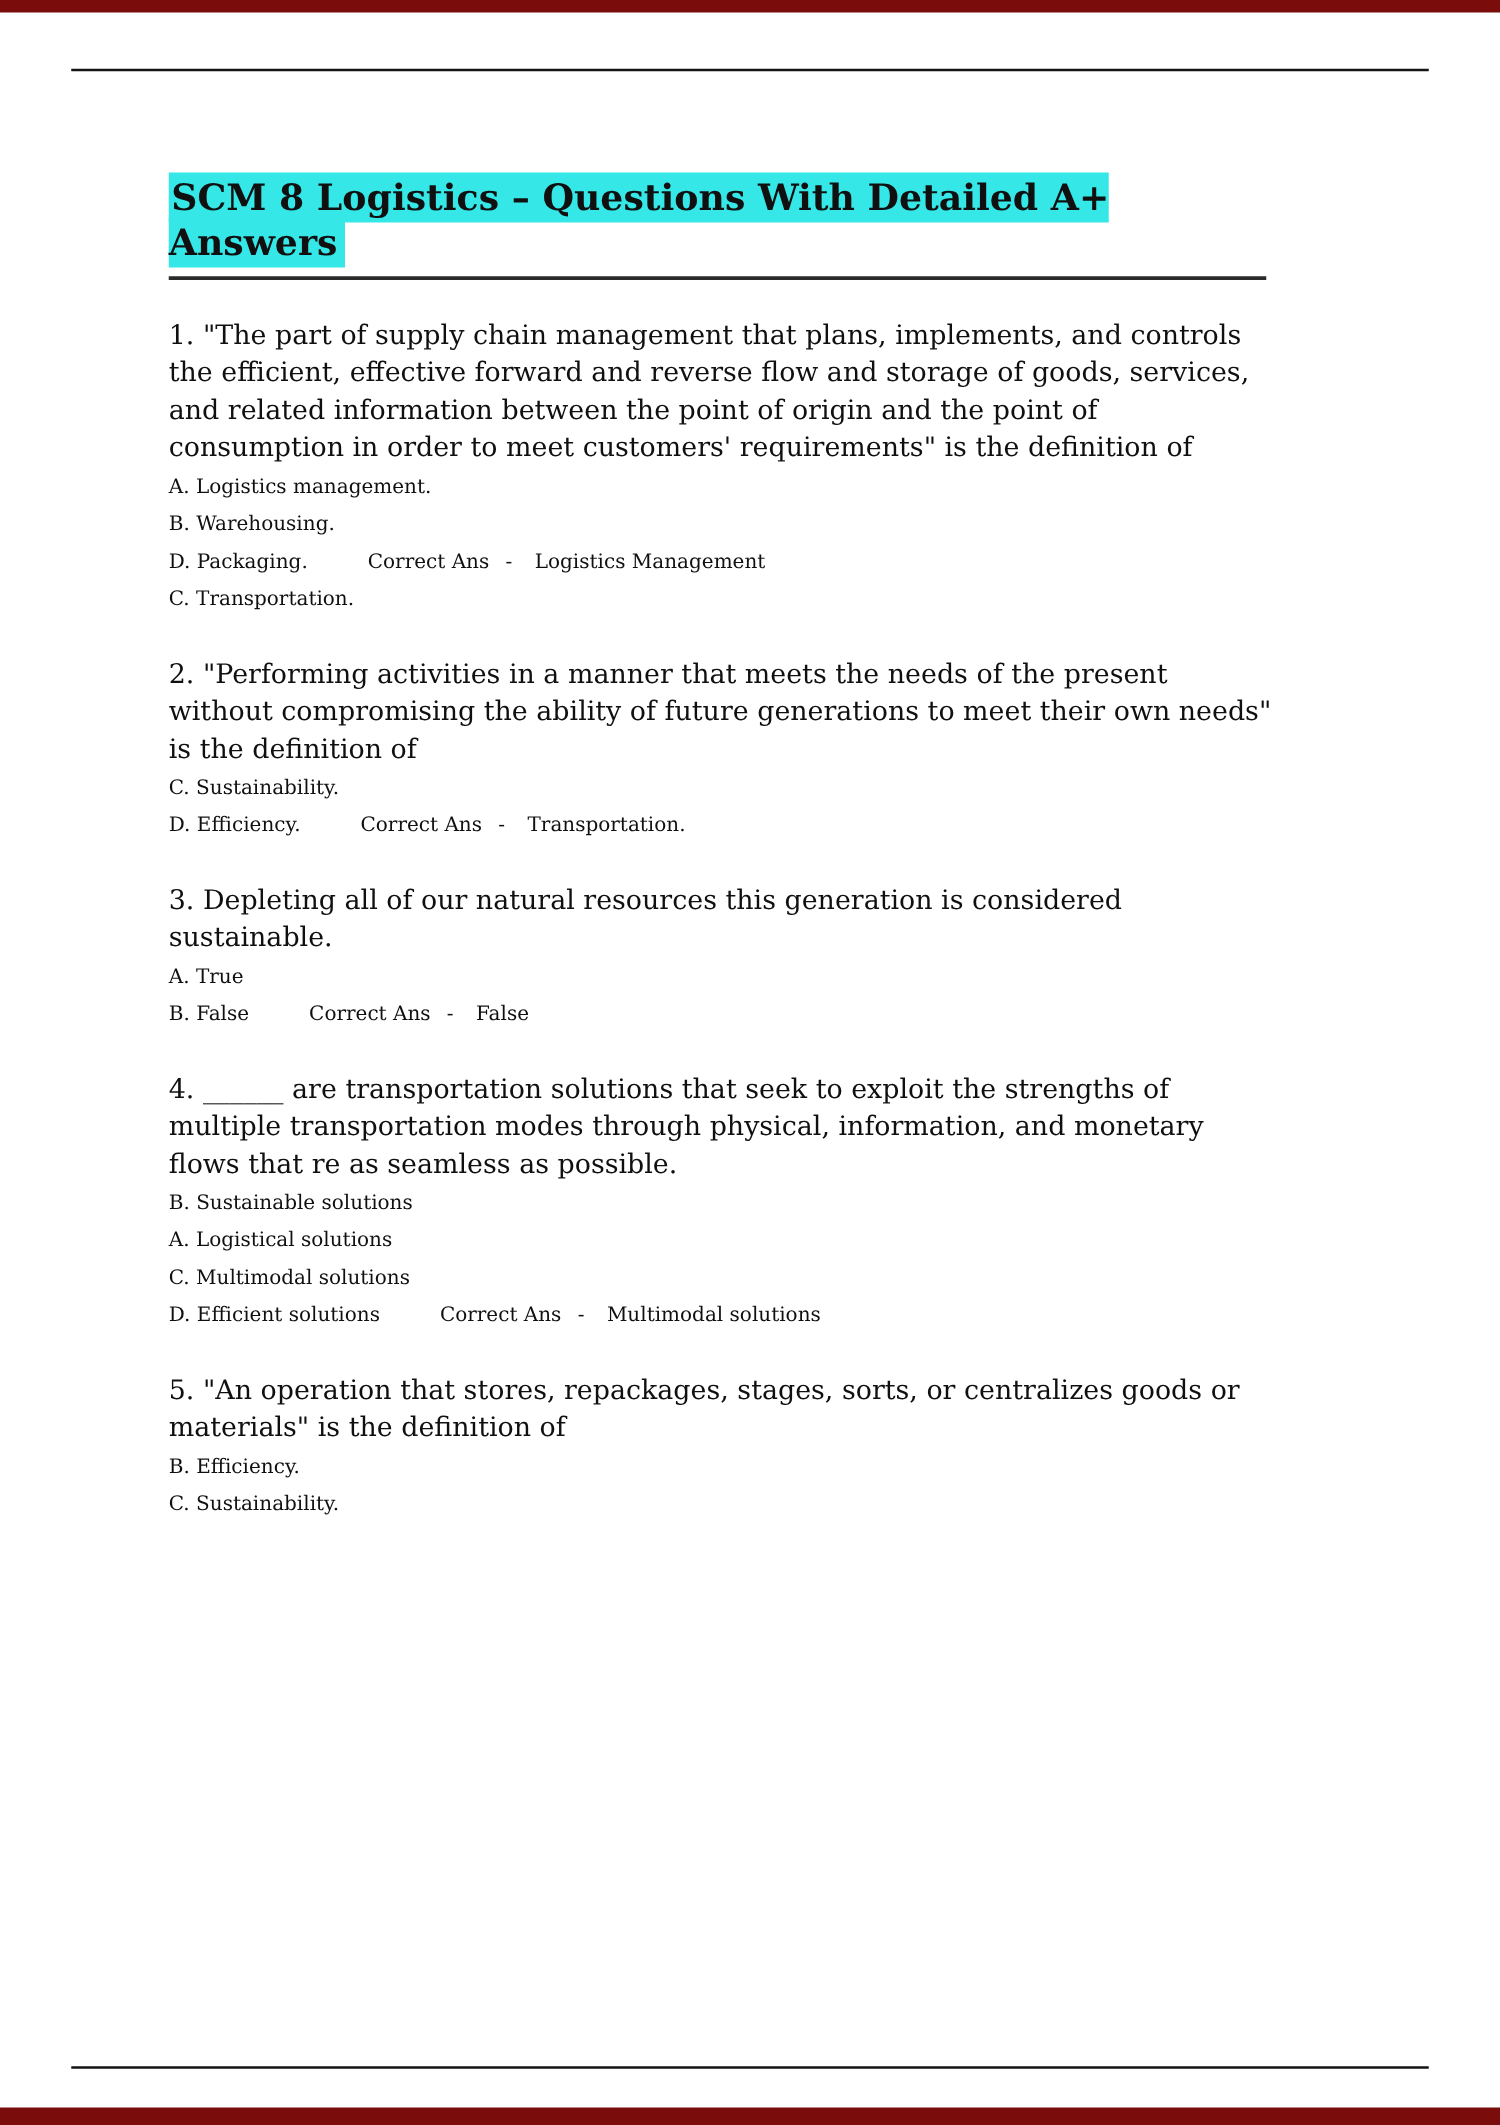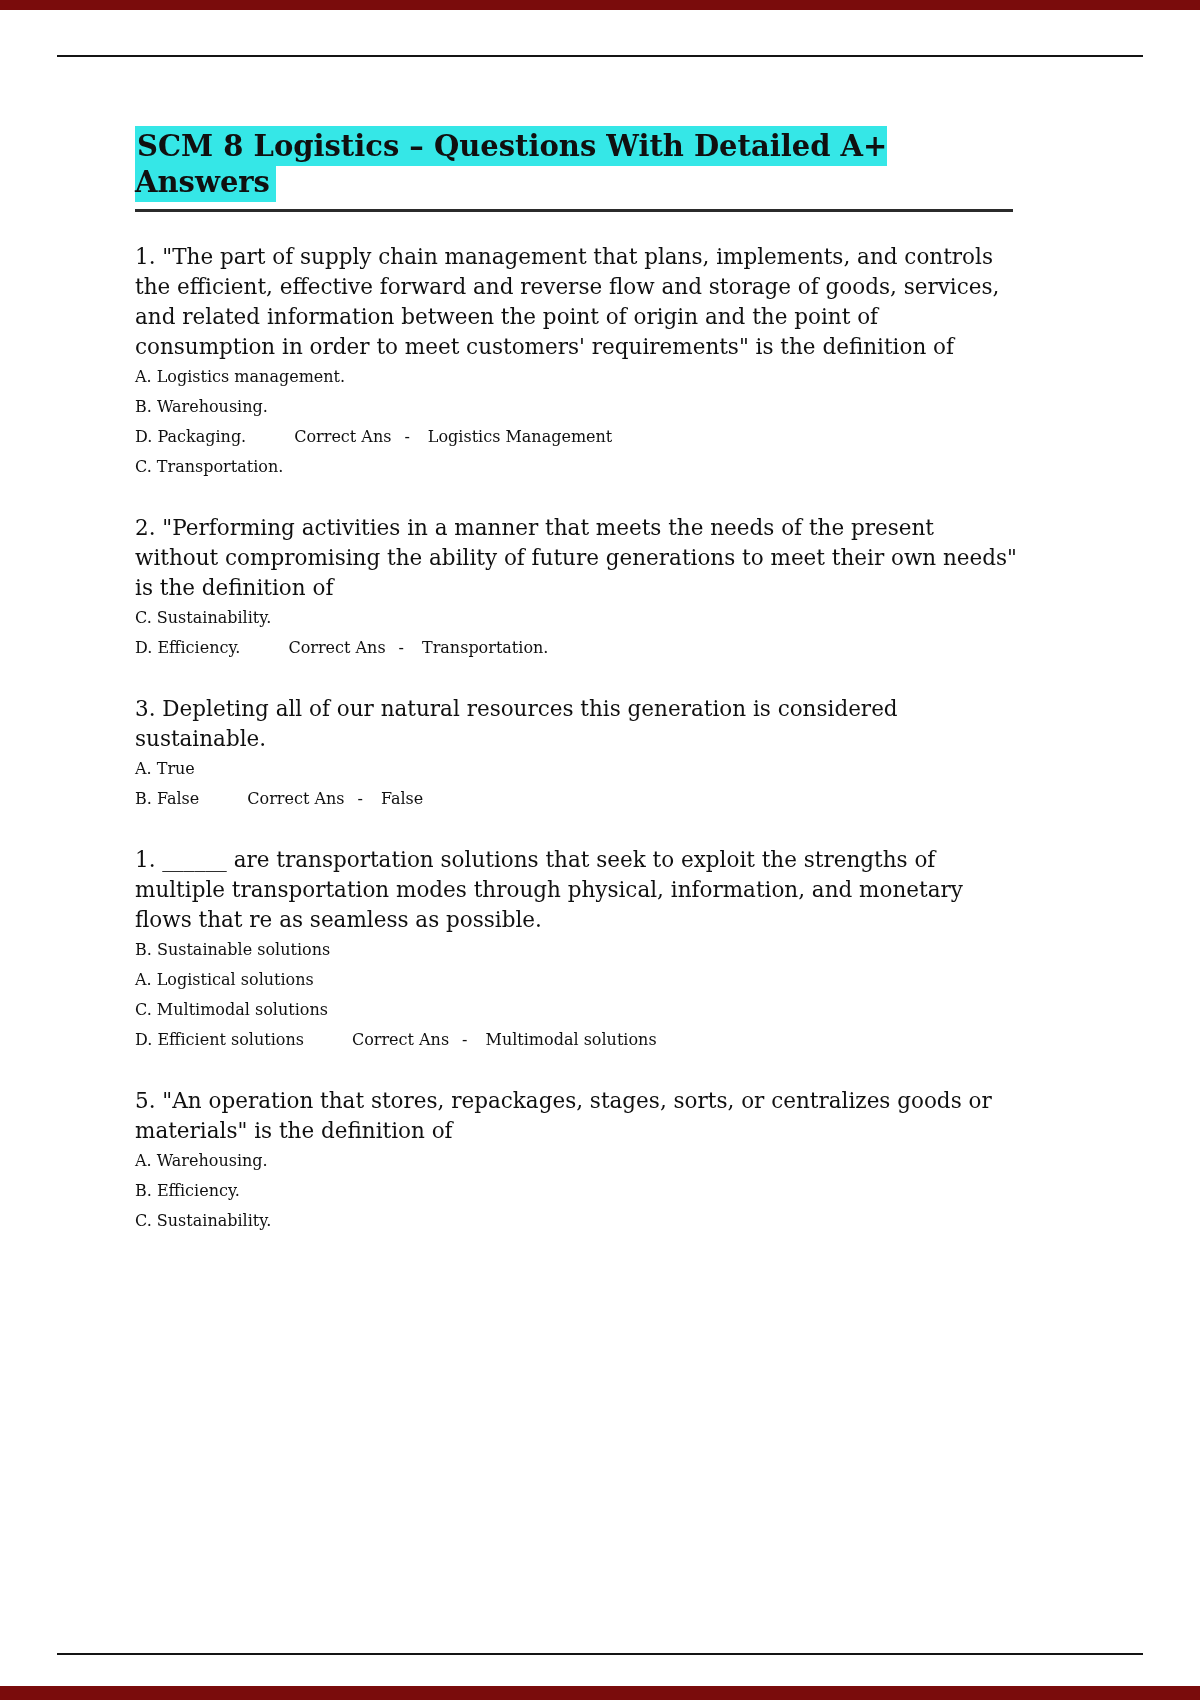--- a/index.html
+++ b/index.html
@@ -27,21 +27,21 @@
     width: 1086px;
     border: none;
     border-top: 2px solid #141414;
     margin: 0;
   }
   .rule.top-rule { top: 55px; }
   .rule.bottom-rule { top: 1653px; }
   .content {
     position: absolute;
     left: 135px;
-    top: 128px;
+    top: 140px;
     width: 885px;
   }
   .doc-title {
     font-size: 29px;
     font-weight: bold;
     line-height: 1.25;
     margin: 0 0 6px 0;
     padding-bottom: 8px;
     border-bottom: 3px solid #2b2b2b;
     width: 878px;
@@ -86,29 +86,28 @@
           <p class="q-text">2. "Performing activities in a manner that meets the needs of the present without compromising the ability of future generations to meet their own needs" is the definition of</p>
           <div class="option">C. Sustainability.</div>
           <div class="option answer-row"><span>D. Efficiency.</span><span class="correct-label">Correct Ans</span><span class="dash">-</span><span class="answer">Transportation.</span></div>
         </div>
         <div class="question-block">
           <p class="q-text">3. Depleting all of our natural resources this generation is considered sustainable.</p>
           <div class="option">A. True</div>
           <div class="option answer-row"><span>B. False</span><span class="correct-label">Correct Ans</span><span class="dash">-</span><span class="answer">False</span></div>
         </div>
         <div class="question-block">
-          <p class="q-text">1. ______ are transportation solutions that seek to exploit the strengths of multiple transportation modes through physical, information, and monetary flows that re as seamless as possible.</p>
+          <p class="q-text">4. ______ are transportation solutions that seek to exploit the strengths of multiple transportation modes through physical, information, and monetary flows that re as seamless as possible.</p>
           <div class="option">B. Sustainable solutions</div>
           <div class="option">A. Logistical solutions</div>
           <div class="option">C. Multimodal solutions</div>
           <div class="option answer-row"><span>D. Efficient solutions</span><span class="correct-label">Correct Ans</span><span class="dash">-</span><span class="answer">Multimodal solutions</span></div>
         </div>
         <div class="question-block">
           <p class="q-text">5. "An operation that stores, repackages, stages, sorts, or centralizes goods or materials" is the definition of</p>
-          <div class="option">A. Warehousing.</div>
           <div class="option">B. Efficiency.</div>
           <div class="option">C. Sustainability.</div>
         </div>
       </div>
   </div>
 
   <hr class="rule bottom-rule">
   <div class="edge-bar bottom"></div>
 </div>
 

